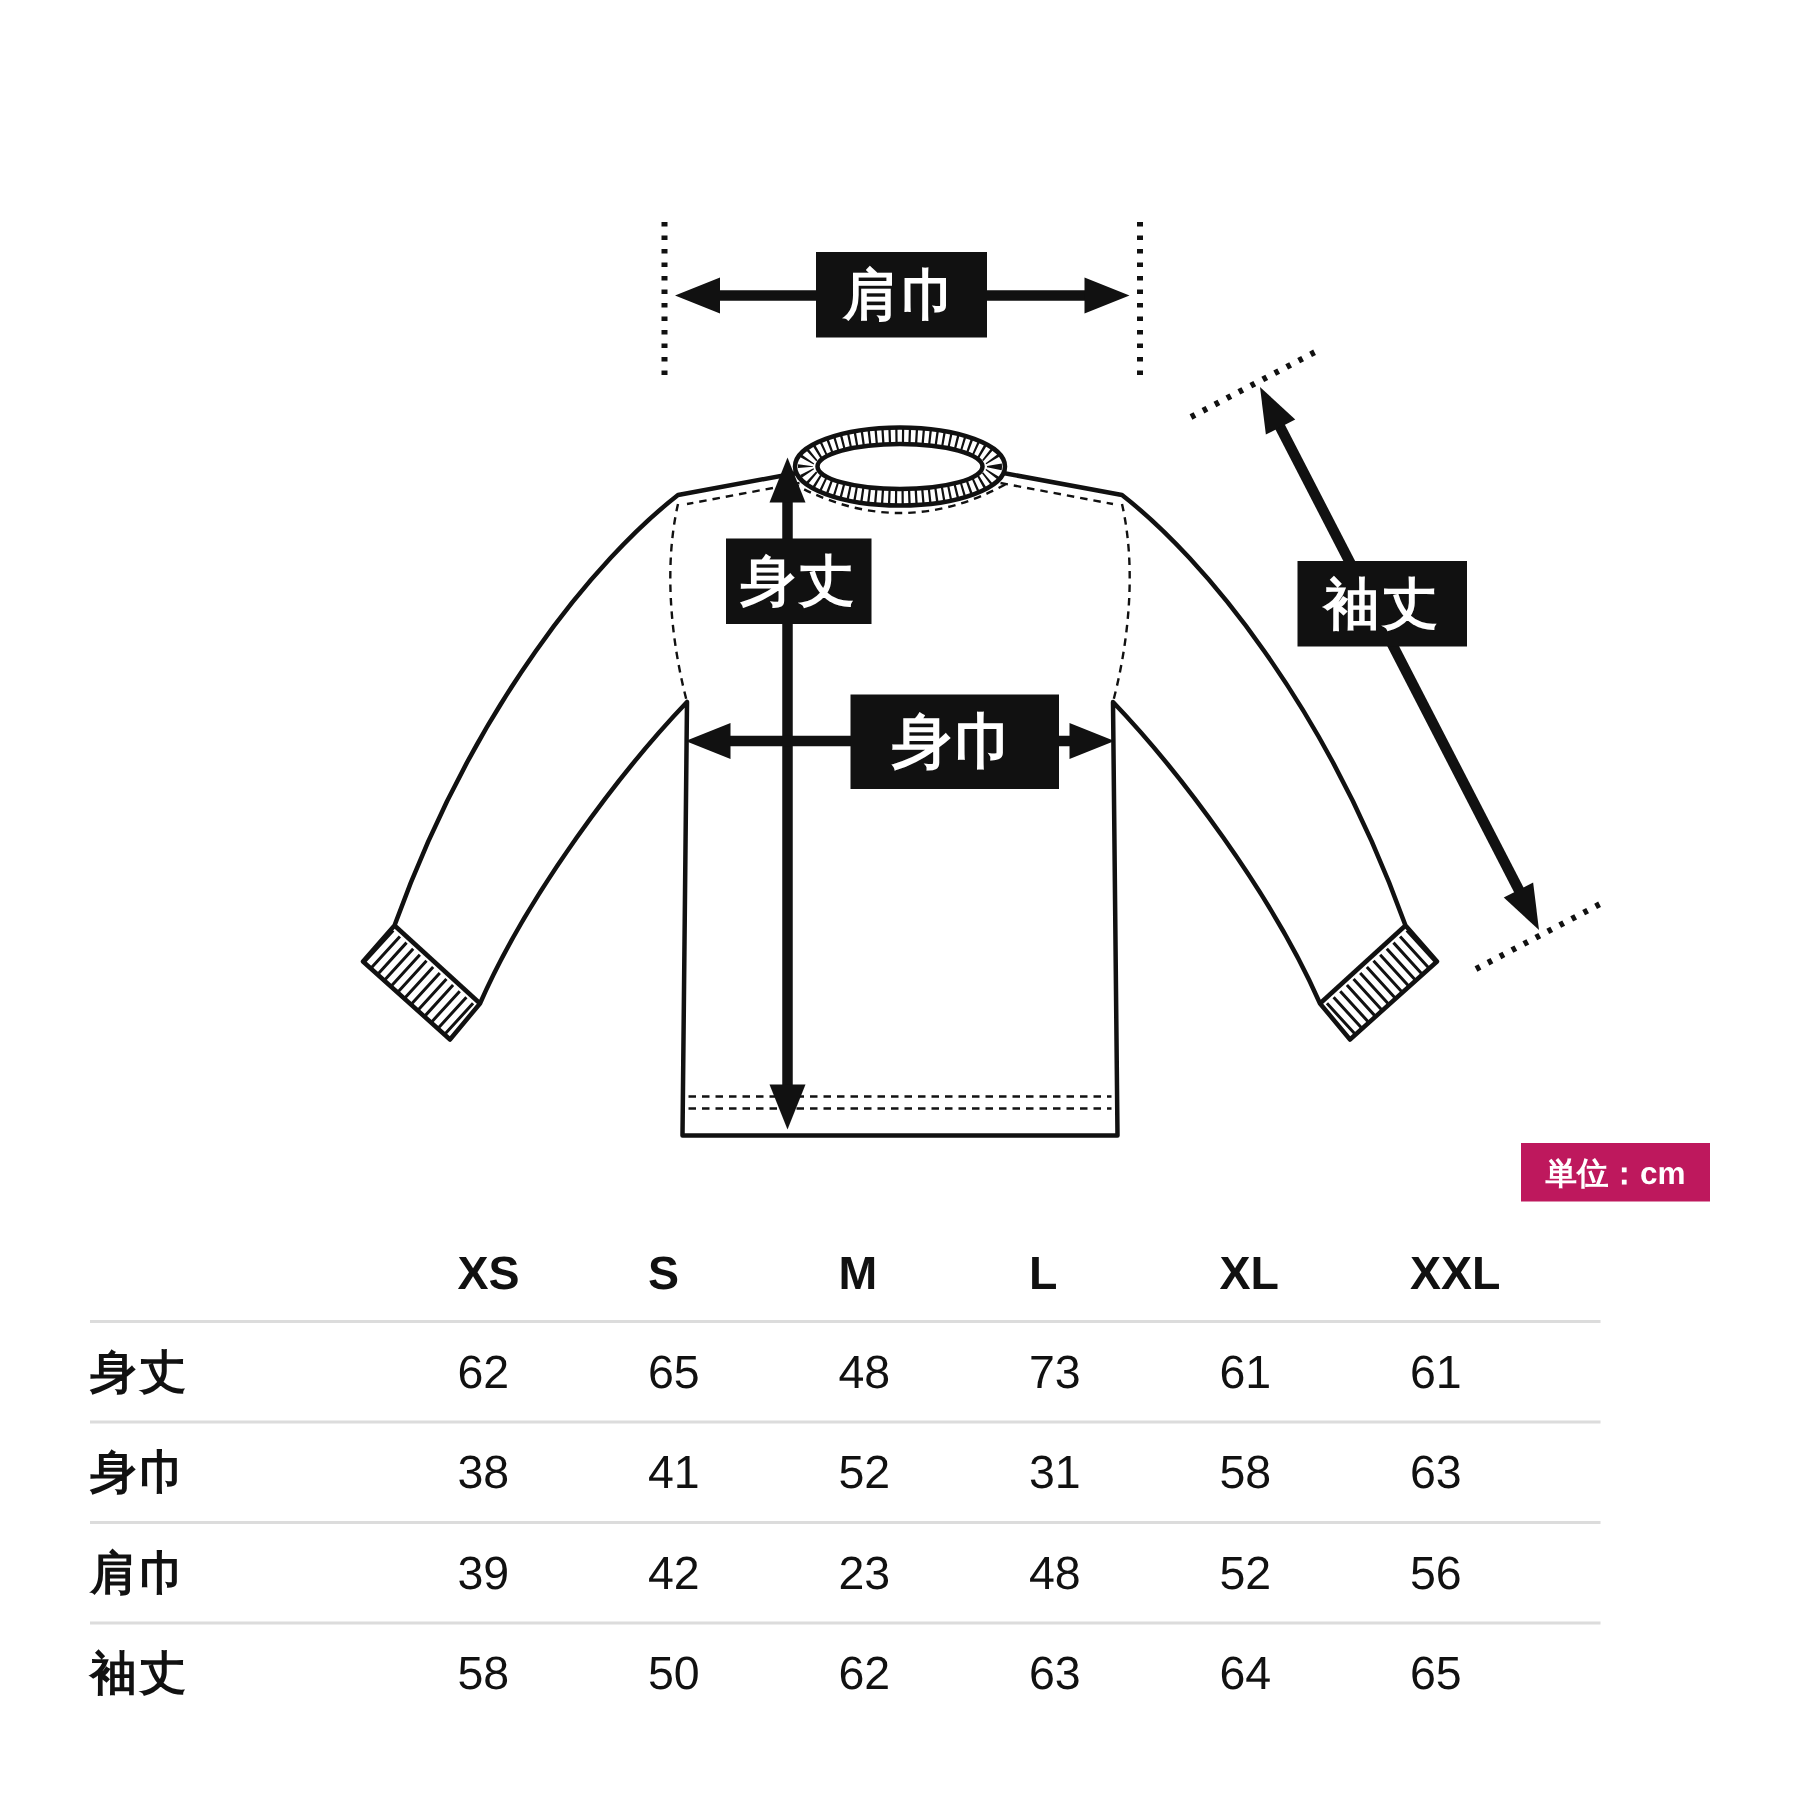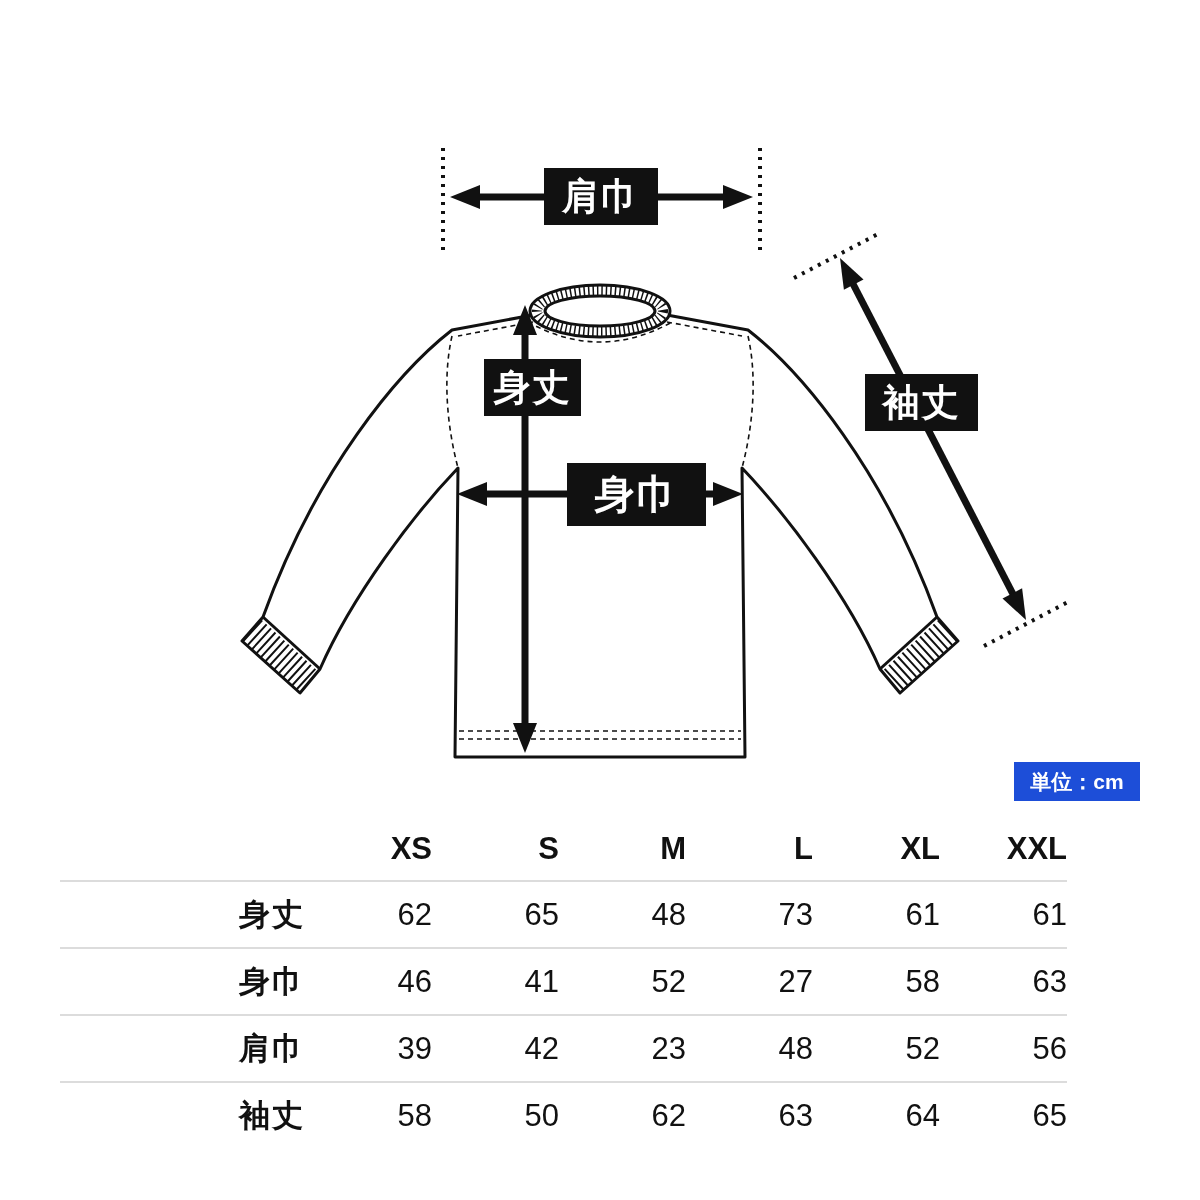--- a/index.html
+++ b/index.html
@@ -7,34 +7,34 @@
     position:relative;width:1200px;height:1132px;background:#fff;overflow:hidden;
     font-family:"Liberation Sans","DejaVu Sans",sans-serif;color:#111;
   }
   svg{position:absolute;left:0;top:0;}
   .measure-label{
     position:absolute;background:#111;color:#fff;display:flex;
     align-items:center;justify-content:center;font-weight:bold;
     font-size:37px;letter-spacing:2px;
   }
   .unit-badge{
-    position:absolute;background:#1d4ed8;color:#fff;display:flex;
+    position:absolute;background:#be185d;color:#fff;display:flex;
     align-items:center;justify-content:center;font-weight:bold;font-size:21px;
   }
   .size-table{
     position:absolute;left:60px;top:818px;width:1007px;
   }
   .trow{
     display:grid;grid-template-columns:245px repeat(6,127px);
     align-items:center;height:65px;
   }
   .trow.header{height:62px;}
   .trow.data{border-top:2px solid #dcdcdc;}
   .trow.data:last-child{border-bottom:2px solid #dcdcdc;}
-  .cell{text-align:right;font-size:31px;}
+  .cell{text-align:left;font-size:31px;}
   .cell.head{font-weight:bold;}
   .cell.rowlabel{font-weight:bold;letter-spacing:2px;}
 </style>
 </head>
 <body>
 
 <div id="stage">
 
   <svg width="1200" height="815" viewBox="0 0 1200 815">
 
@@ -145,24 +145,24 @@
       <div class="cell">62</div>
       <div class="cell">65</div>
       <div class="cell">48</div>
       <div class="cell">73</div>
       <div class="cell">61</div>
       <div class="cell">61</div>
     </div>
 
     <div class="trow data">
       <div class="cell rowlabel">身巾</div>
-      <div class="cell">46</div>
+      <div class="cell">38</div>
       <div class="cell">41</div>
       <div class="cell">52</div>
-      <div class="cell">27</div>
+      <div class="cell">31</div>
       <div class="cell">58</div>
       <div class="cell">63</div>
     </div>
 
     <div class="trow data">
       <div class="cell rowlabel">肩巾</div>
       <div class="cell">39</div>
       <div class="cell">42</div>
       <div class="cell">23</div>
       <div class="cell">48</div>

